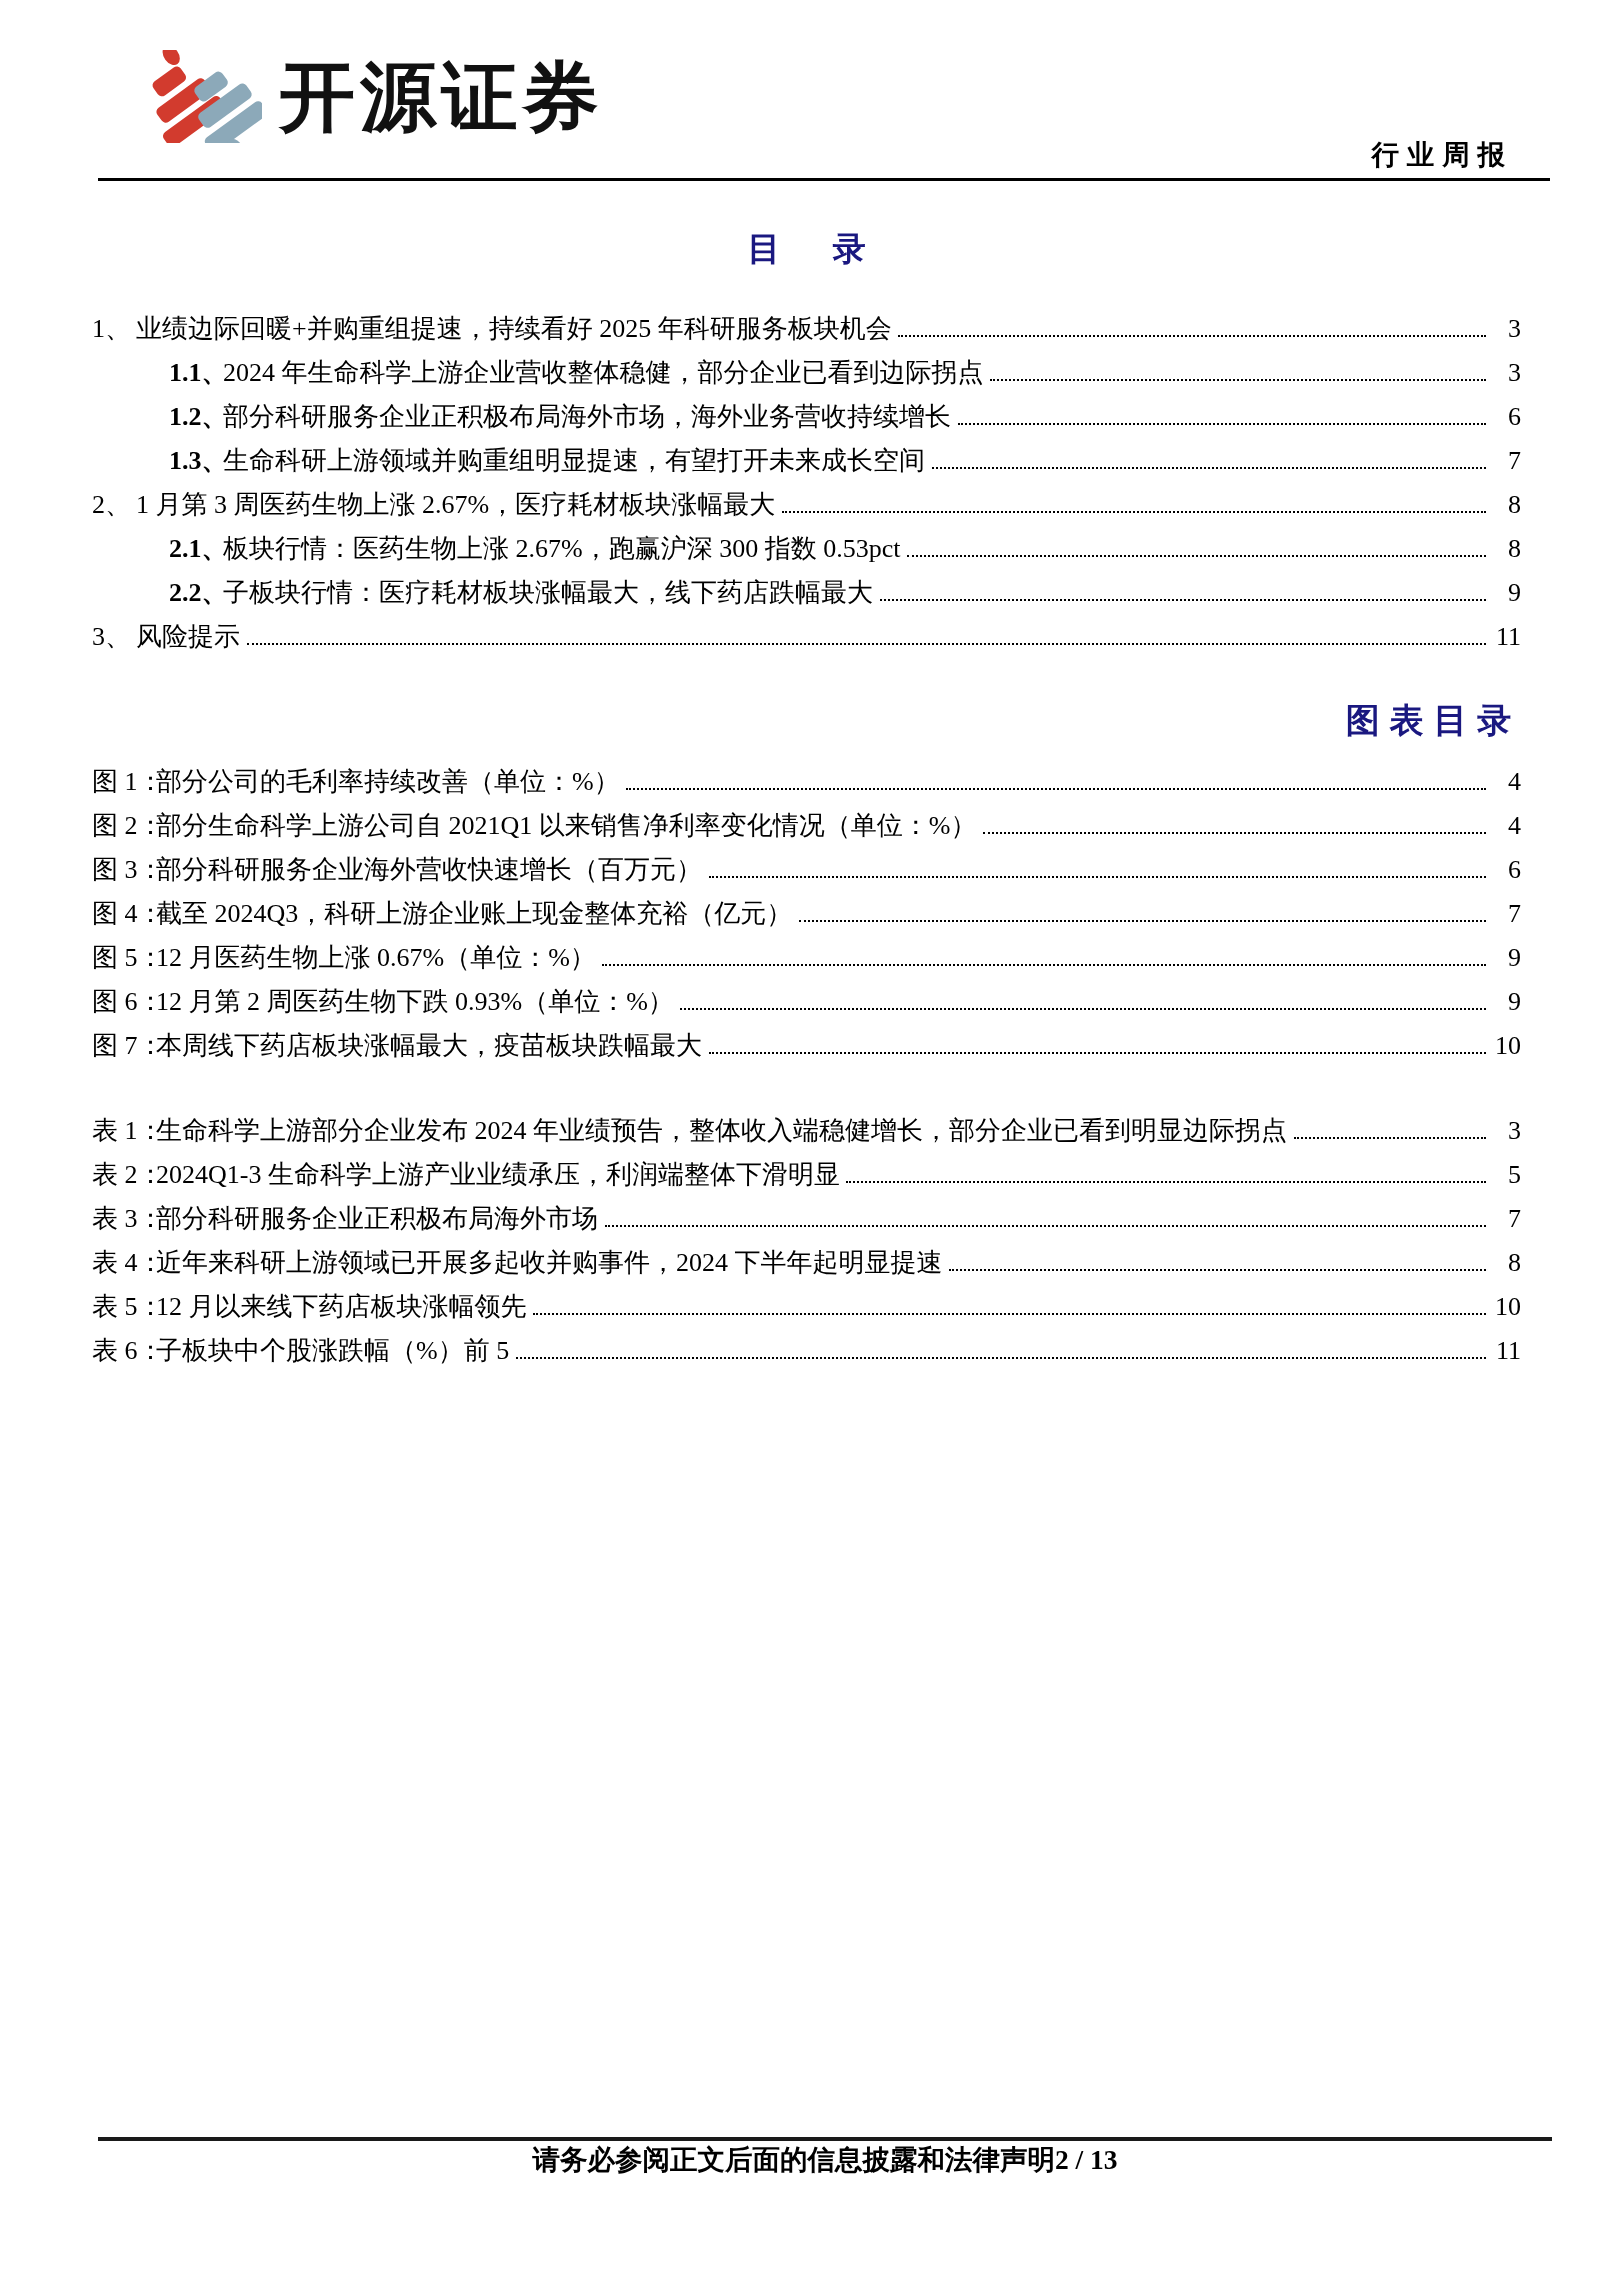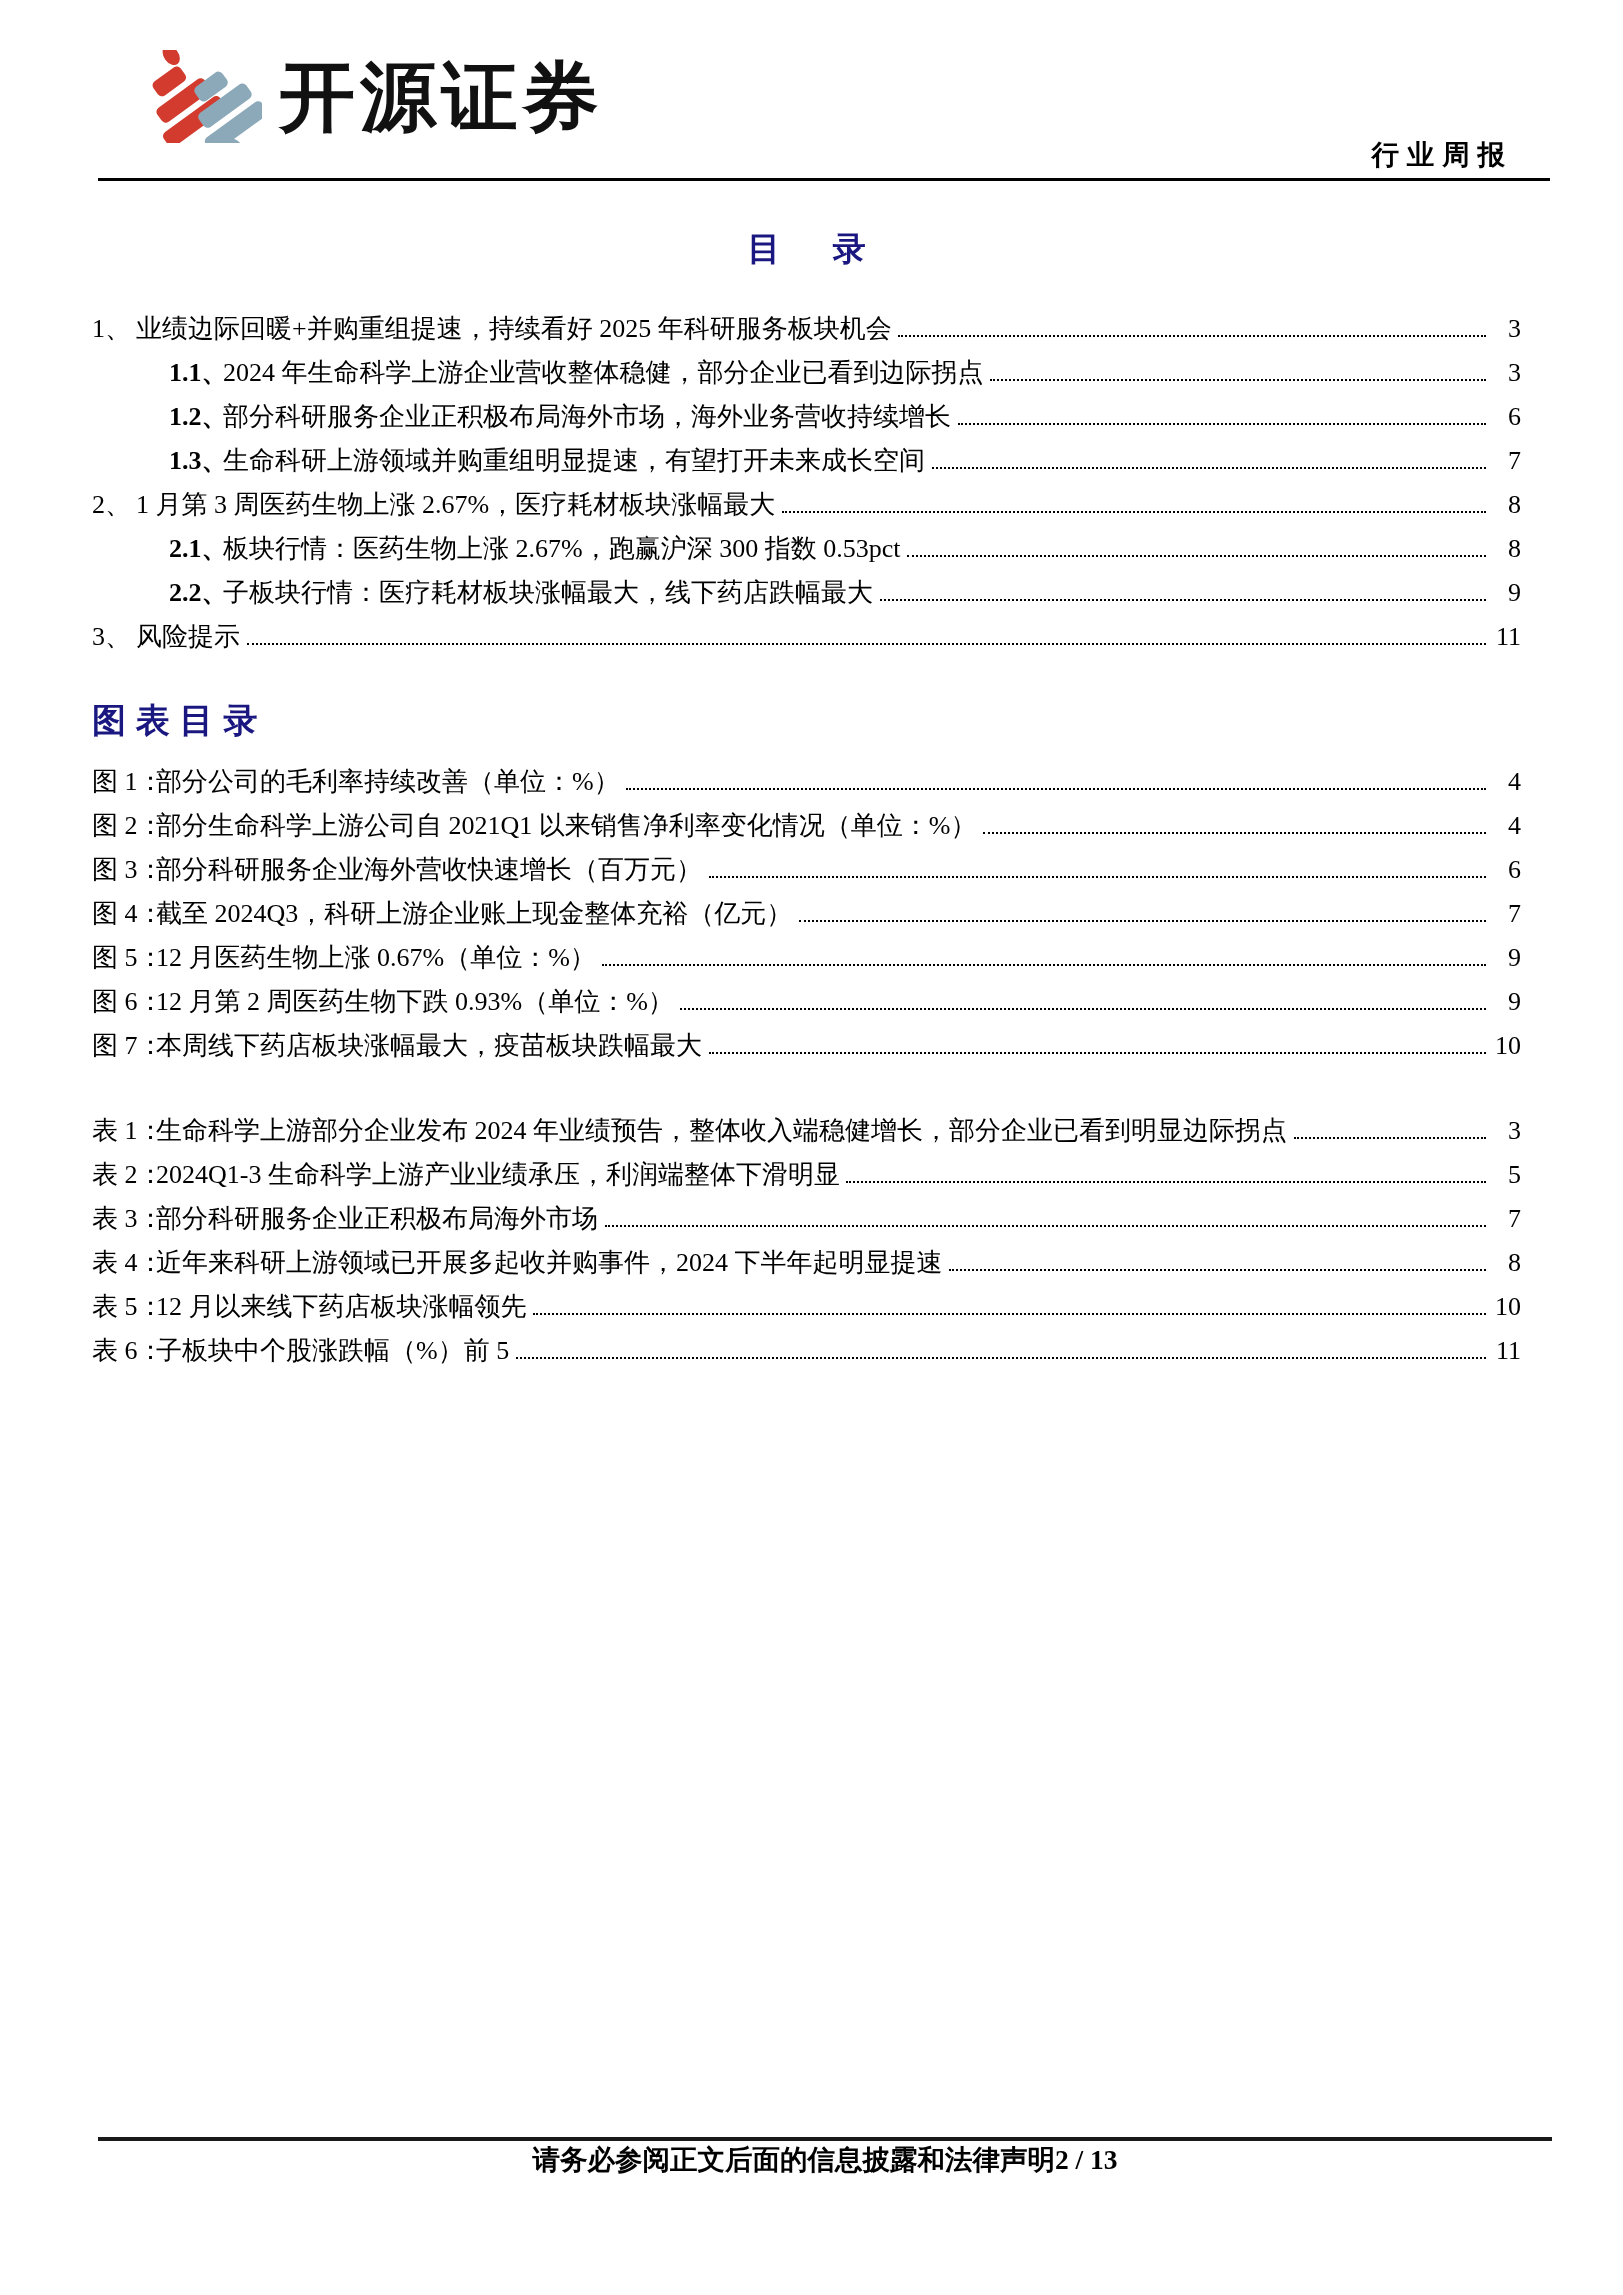--- a/index.html
+++ b/index.html
@@ -31,21 +31,21 @@
 
   
   .content{position:absolute;left:92px;right:102px;top:230px;}
 
   .toc-title{
     margin:0 0 38px 0;text-align:center;white-space:pre;
     font-size:33px;line-height:39px;font-weight:bold;
     color:#1a1880;word-spacing:44px;
   }
   .charts-title{
-    margin:42px 0 19.6px 0;text-align:left;
+    margin:42px 0 19.6px 0;text-align:right;
     font-size:34px;line-height:39px;font-weight:bold;
     color:#1a1880;letter-spacing:9.8px;
   }
 
   .row{
     display:flex;align-items:baseline;
     font-size:26px;line-height:44px;white-space:nowrap;
   }
   .row .num{flex:none;}
   .toc-list .row .num{width:44px;}

